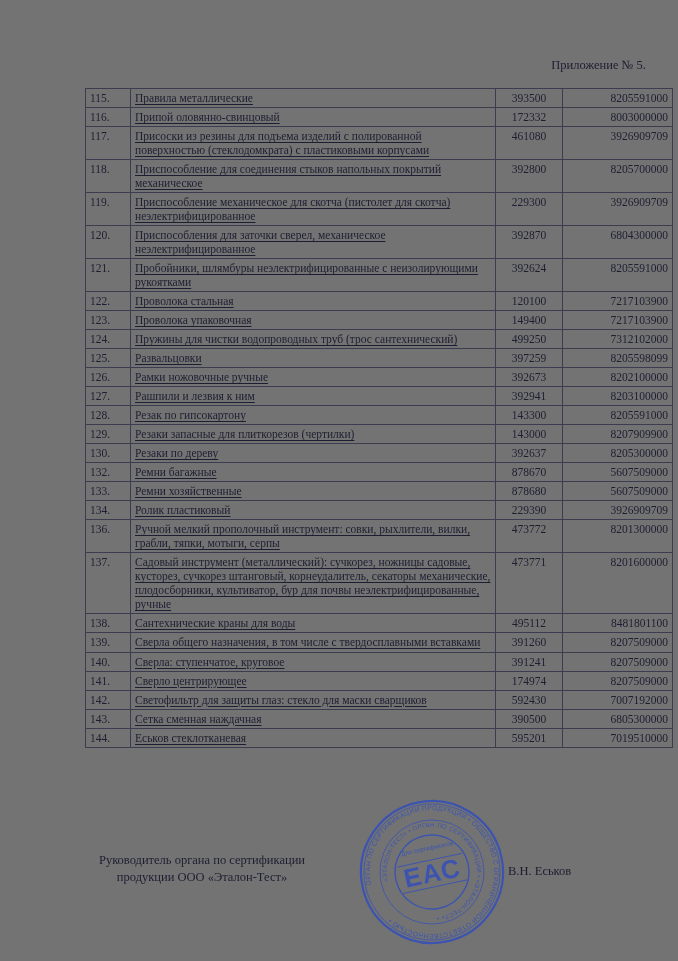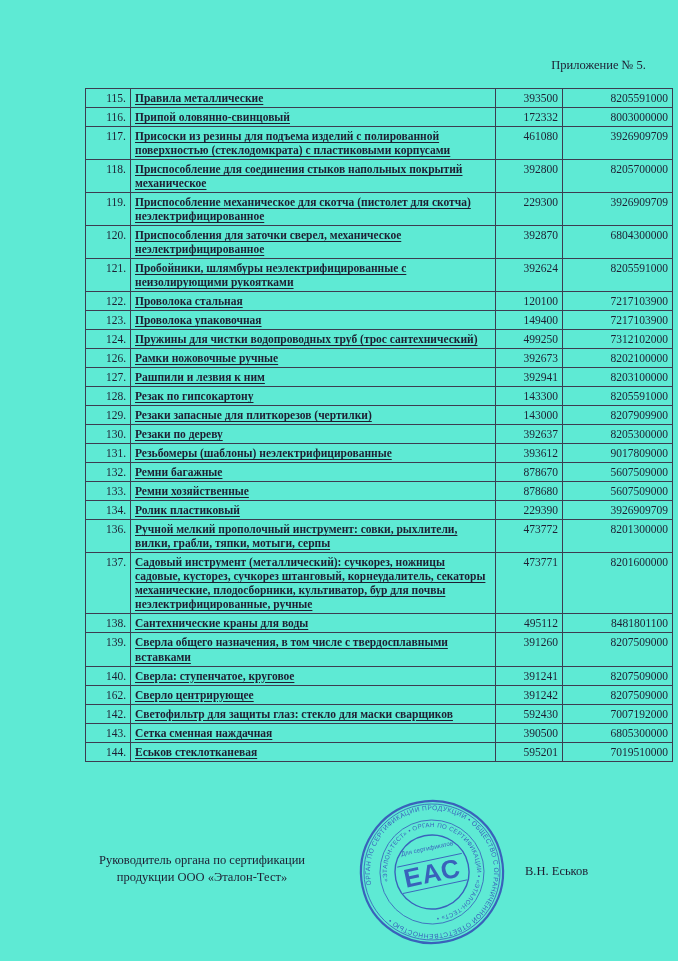--- a/index.html
+++ b/index.html
@@ -1,21 +1,21 @@
 <!DOCTYPE html>
 <html><head>
 <meta charset="utf-8">
 <style>
   html, body { margin: 0; padding: 0; background: #e8e8e8; }
   .page {
     position: relative;
     width: 678px;
     height: 961px;
     margin: 0 auto;
-    background: #5eead4;
+    background: #737373;
     font-family: "Liberation Serif", serif;
     color: #1e1e32;
     overflow: hidden;
   }
   .header-note {
     position: absolute;
     top: 58px;
     right: 32px;
     font-size: 12.5px;
   }
@@ -27,38 +27,38 @@
     border-collapse: collapse;
     font-size: 11.5px;
     line-height: 1.22;
     table-layout: fixed;
   }
   table.items-table td {
     border: 1px solid #3c3c50;
     padding: 2px 4px;
     vertical-align: top;
   }
-  td.col-num   { width: 36px;  text-align: right; }
-  td.col-name  { width: 356px; padding-left: 6px; font-weight: bold; }
-  td.col-code  { width: 58px;  text-align: right; vertical-align: middle; }
+  td.col-num   { width: 36px;  text-align: left; }
+  td.col-name  { width: 356px; padding-left: 6px; }
+  td.col-code  { width: 58px;  text-align: center; vertical-align: middle; }
   td.col-tnved { width: 101px; text-align: right; padding-right: 12px; vertical-align: top; }
   .name-text { text-decoration: underline; text-underline-offset: 2px; }
 
   .sign-left {
     position: absolute;
     left: 82px;
     top: 852px;
     width: 240px;
     text-align: center;
     font-size: 12.5px;
     line-height: 1.35;
   }
   .sign-right {
     position: absolute;
-    left: 525px;
+    left: 508px;
     top: 864px;
     font-size: 12.5px;
   }
   .stamp {
     position: absolute;
     left: 352px;
     top: 792px;
     opacity: 0.88;
   }
   .stamp circle, .stamp line { stroke: #3550b8; }
@@ -131,20 +131,26 @@
           <td class="col-code">149400</td>
           <td class="col-tnved">7217103900</td>
         </tr>
         <tr>
           <td class="col-num">124.</td>
           <td class="col-name"><span class="name-text">Пружины для чистки водопроводных труб (трос сантехнический)</span></td>
           <td class="col-code">499250</td>
           <td class="col-tnved">7312102000</td>
         </tr>
         <tr>
+          <td class="col-num">125.</td>
+          <td class="col-name"><span class="name-text">Развальцовки</span></td>
+          <td class="col-code">397259</td>
+          <td class="col-tnved">8205598099</td>
+        </tr>
+        <tr>
           <td class="col-num">126.</td>
           <td class="col-name"><span class="name-text">Рамки ножовочные ручные</span></td>
           <td class="col-code">392673</td>
           <td class="col-tnved">8202100000</td>
         </tr>
         <tr>
           <td class="col-num">127.</td>
           <td class="col-name"><span class="name-text">Рашпили и лезвия к ним</span></td>
           <td class="col-code">392941</td>
           <td class="col-tnved">8203100000</td>
@@ -161,26 +167,20 @@
           <td class="col-code">143000</td>
           <td class="col-tnved">8207909900</td>
         </tr>
         <tr>
           <td class="col-num">130.</td>
           <td class="col-name"><span class="name-text">Резаки по дереву</span></td>
           <td class="col-code">392637</td>
           <td class="col-tnved">8205300000</td>
         </tr>
         <tr>
-          <td class="col-num">131.</td>
-          <td class="col-name"><span class="name-text">Резьбомеры (шаблоны) неэлектрифицированные</span></td>
-          <td class="col-code">393612</td>
-          <td class="col-tnved">9017809000</td>
-        </tr>
-        <tr>
           <td class="col-num">132.</td>
           <td class="col-name"><span class="name-text">Ремни багажные</span></td>
           <td class="col-code">878670</td>
           <td class="col-tnved">5607509000</td>
         </tr>
         <tr>
           <td class="col-num">133.</td>
           <td class="col-name"><span class="name-text">Ремни хозяйственные</span></td>
           <td class="col-code">878680</td>
           <td class="col-tnved">5607509000</td>
@@ -215,23 +215,23 @@
           <td class="col-code">391260</td>
           <td class="col-tnved">8207509000</td>
         </tr>
         <tr>
           <td class="col-num">140.</td>
           <td class="col-name"><span class="name-text">Сверла: ступенчатое, круговое</span></td>
           <td class="col-code">391241</td>
           <td class="col-tnved">8207509000</td>
         </tr>
         <tr>
-          <td class="col-num">162.</td>
+          <td class="col-num">141.</td>
           <td class="col-name"><span class="name-text">Сверло центрирующее</span></td>
-          <td class="col-code">391242</td>
+          <td class="col-code">174974</td>
           <td class="col-tnved">8207509000</td>
         </tr>
         <tr>
           <td class="col-num">142.</td>
           <td class="col-name"><span class="name-text">Светофильтр для защиты глаз: стекло для маски сварщиков</span></td>
           <td class="col-code">592430</td>
           <td class="col-tnved">7007192000</td>
         </tr>
         <tr>
           <td class="col-num">143.</td>

